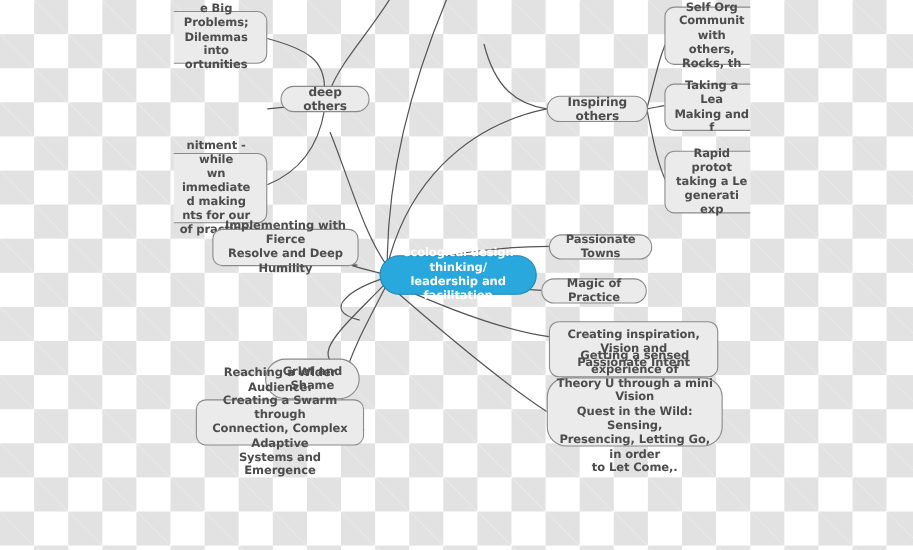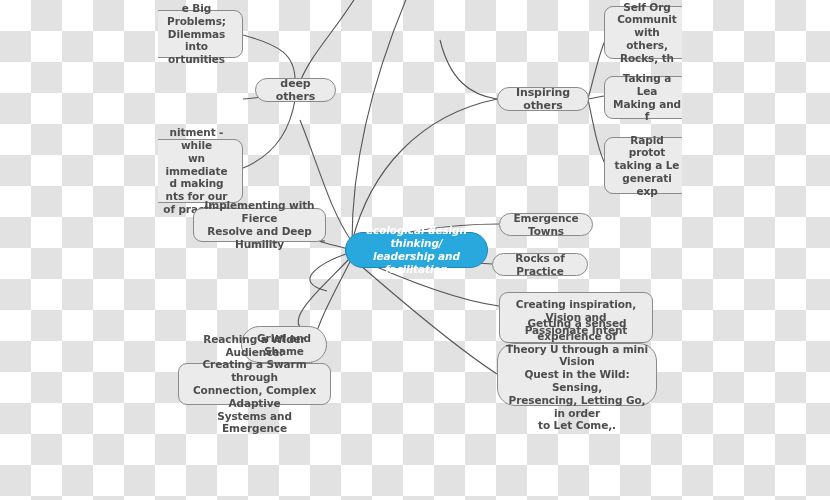--- a/index.html
+++ b/index.html
@@ -71,21 +71,20 @@
     color: #ffffff;
     font-weight: bold;
     text-align: center;
     display: flex;
     align-items: center;
     justify-content: center;
     line-height: 1.24;
     letter-spacing: -0.1px;
     padding: 3px 8px;
     z-index: 5;
-    font-style: italic;
   }
 </style>
 </head>
 <body>
 
 <div id="stage">
   <div id="clip">
     <div id="canvas">
 
       <svg id="edges" viewBox="0 0 830 500" xmlns="http://www.w3.org/2000/svg">
@@ -144,25 +143,25 @@
 
       <div class="node rrect" style="left:604px; top:137px; width:86px; height:57px; font-size:10.5px;">
         <span>Rapid protot<br>taking a Le<br>generati<br>exp</span>
       </div>
 
       <div class="central" style="left:345px; top:232px; width:143px; height:36px; font-size:10.5px;">
         <span>ecological design thinking/<br>leadership and facilitation</span>
       </div>
 
       <div class="node pill" style="left:499px; top:213px; width:94px; height:23px; font-size:10.5px;">
-        <span>Emergence Towns</span>
+        <span>Passionate Towns</span>
       </div>
 
       <div class="node pill" style="left:492px; top:253px; width:96px; height:23px; font-size:10.5px;">
-        <span>Rocks of Practice</span>
+        <span>Magic of Practice</span>
       </div>
 
       <div class="node rrect" style="left:499px; top:292px; width:154px; height:51px; font-size:10.5px;">
         <span>Creating inspiration, Vision and<br>Passionate Intent</span>
       </div>
 
       <div class="node rrect" style="left:497px; top:343px; width:160px; height:63px; font-size:10.5px;border-radius:18px;">
         <span>Getting a sensed experience of<br>Theory U through a mini Vision<br>Quest in the Wild: Sensing,<br>Presencing, Letting Go, in order<br>to Let Come,.</span>
       </div>
 

